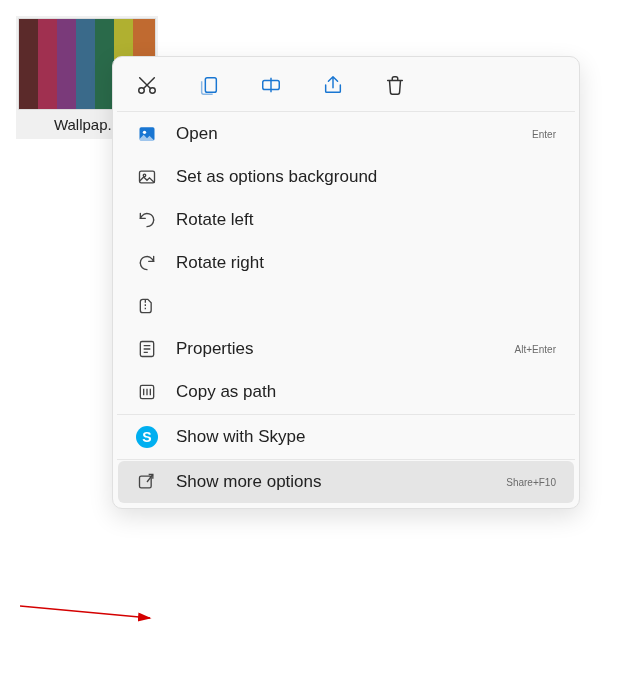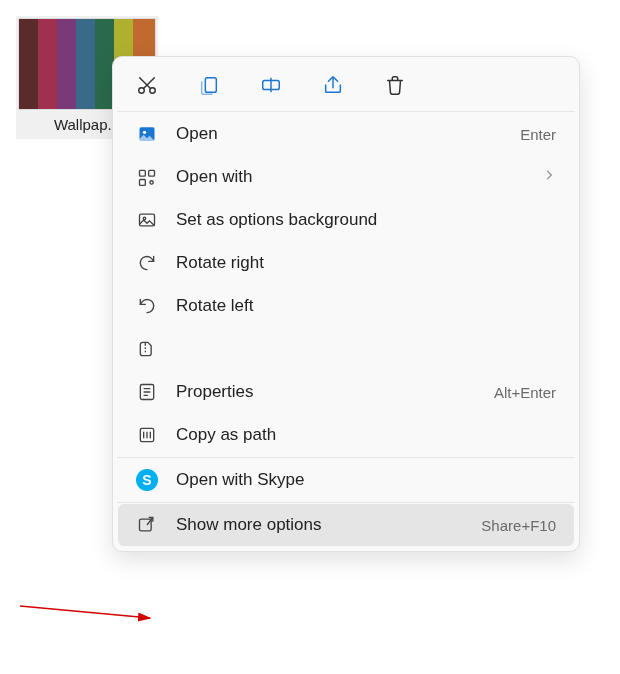--- a/index.html
+++ b/index.html
@@ -65,21 +65,21 @@
       border-radius:6px;
       margin:1px 5px;
     }
     .cm-item.hover { background:#e5e5e5; }
     .cm-item .icn {
       width: 22px; height: 22px; margin-right: 18px; flex:0 0 22px;
       display:flex;align-items:center;justify-content:center;color:#444;
     }
     .cm-item .icn.blue { color:#1976d2; }
     .cm-item .shortcut {
-      margin-left:auto; font-size:15px; color:#6a6a6a;
+      margin-left:auto; font-size:10px; color:#6a6a6a;
     }
     .cm-item .chev {
       margin-left:auto; color:#8a8a8a;
     }
     .arrow {
       position:absolute;
       top:598px; left:20px;
       pointer-events:none;
     }
     .skype-circle{width:22px;height:22px;border-radius:50%;background:#00aff0;color:#fff;display:flex;align-items:center;justify-content:center;font-size:14px;font-weight:bold;}
@@ -132,72 +132,56 @@
       <svg width="20" height="20" viewBox="0 0 24 24" fill="#1976d2">
           <rect x="3" y="4" width="18" height="16" rx="2"></rect>
           <circle cx="9" cy="10" r="2" fill="#fff"></circle>
           <path d="M3 18l5-5 4 4 3-3 6 6H5a2 2 0 0 1-2-2Z" fill="#fff" fill-opacity="0.6"></path>
         </svg>
     </span>
     <span>Open</span>
     <span class="shortcut">Enter</span>
   </div>
 
-  <div class="cm-item">
-    <span class="icn">
-      <svg width="20" height="20" viewBox="0 0 24 24" fill="none" stroke="currentColor" stroke-width="1.6">
-          <rect x="3" y="4" width="7" height="7" rx="1"></rect>
-          <rect x="14" y="4" width="7" height="7" rx="1"></rect>
-          <rect x="3" y="15" width="7" height="7" rx="1"></rect>
-          <circle cx="17.5" cy="18.5" r="2"></circle>
-        </svg>
-    </span>
-    <span>Open with</span>
-    <span class="chev">
-      <svg width="14" height="14" viewBox="0 0 24 24" fill="none" stroke="currentColor" stroke-width="2">
-          <path d="M9 5l7 7-7 7"></path>
-        </svg>
-    </span>
-  </div>
 
   <div class="cm-item">
     <span class="icn">
       <svg width="20" height="20" viewBox="0 0 24 24" fill="none" stroke="currentColor" stroke-width="1.6">
           <rect x="3" y="5" width="18" height="14" rx="2"></rect>
           <circle cx="9" cy="10" r="1.5"></circle>
           <path d="M3 17l5-5 4 4 3-3 6 6"></path>
         </svg>
     </span>
     <span>Set as options background</span>
+  </div>
+
+  <div class="cm-item">
+    <span class="icn">
+      <svg width="20" height="20" viewBox="0 0 24 24" fill="none" stroke="currentColor" stroke-width="1.6" stroke-linecap="round">
+          <path d="M4 4v6h6"></path>
+          <path d="M20 12a8 8 0 0 0-14-5l-2 3"></path>
+          <path d="M20 12a8 8 0 0 1-8 8"></path>
+        </svg>
+    </span>
+    <span>Rotate left</span>
   </div>
 
   <div class="cm-item">
     <span class="icn">
       <svg width="20" height="20" viewBox="0 0 24 24" fill="none" stroke="currentColor" stroke-width="1.6" stroke-linecap="round">
           <path d="M20 4v6h-6"></path>
           <path d="M4 12a8 8 0 0 1 14-5l2 3"></path>
           <path d="M4 12a8 8 0 0 0 8 8"></path>
         </svg>
     </span>
     <span>Rotate right</span>
   </div>
 
   <div class="cm-item">
     <span class="icn">
-      <svg width="20" height="20" viewBox="0 0 24 24" fill="none" stroke="currentColor" stroke-width="1.6" stroke-linecap="round">
-          <path d="M4 4v6h6"></path>
-          <path d="M20 12a8 8 0 0 0-14-5l-2 3"></path>
-          <path d="M20 12a8 8 0 0 1-8 8"></path>
-        </svg>
-    </span>
-    <span>Rotate left</span>
-  </div>
-
-  <div class="cm-item">
-    <span class="icn">
       <svg width="20" height="20" viewBox="0 0 24 24" fill="none" stroke="currentColor" stroke-width="1.6">
           <path d="M4 7a3 3 0 0 1 3-3h6l4 4v9a3 3 0 0 1-3 3H7a3 3 0 0 1-3-3Z"></path>
           <path d="M10 4v4M10 10v2M10 14v2"></path>
         </svg>
     </span>
   </div>
 
   <div class="cm-item">
     <span class="icn">
       <svg width="20" height="20" viewBox="0 0 24 24" fill="none" stroke="currentColor" stroke-width="1.6">
@@ -218,21 +202,21 @@
     </span>
     <span>Copy as path</span>
   </div>
 
   <div class="cm-sep"></div>
 
   <div class="cm-item">
     <span class="icn">
       <span class="skype-circle">S</span>
     </span>
-    <span>Open with Skype</span>
+    <span>Show with Skype</span>
   </div>
 
   <div class="cm-sep"></div>
 
   <div class="cm-item hover">
     <span class="icn">
       <svg width="20" height="20" viewBox="0 0 24 24" fill="none" stroke="currentColor" stroke-width="1.6">
           <rect x="3" y="5" width="14" height="14" rx="2"></rect>
           <path d="M14 3h5v5"></path>
           <path d="M12 12l7-9"></path>

